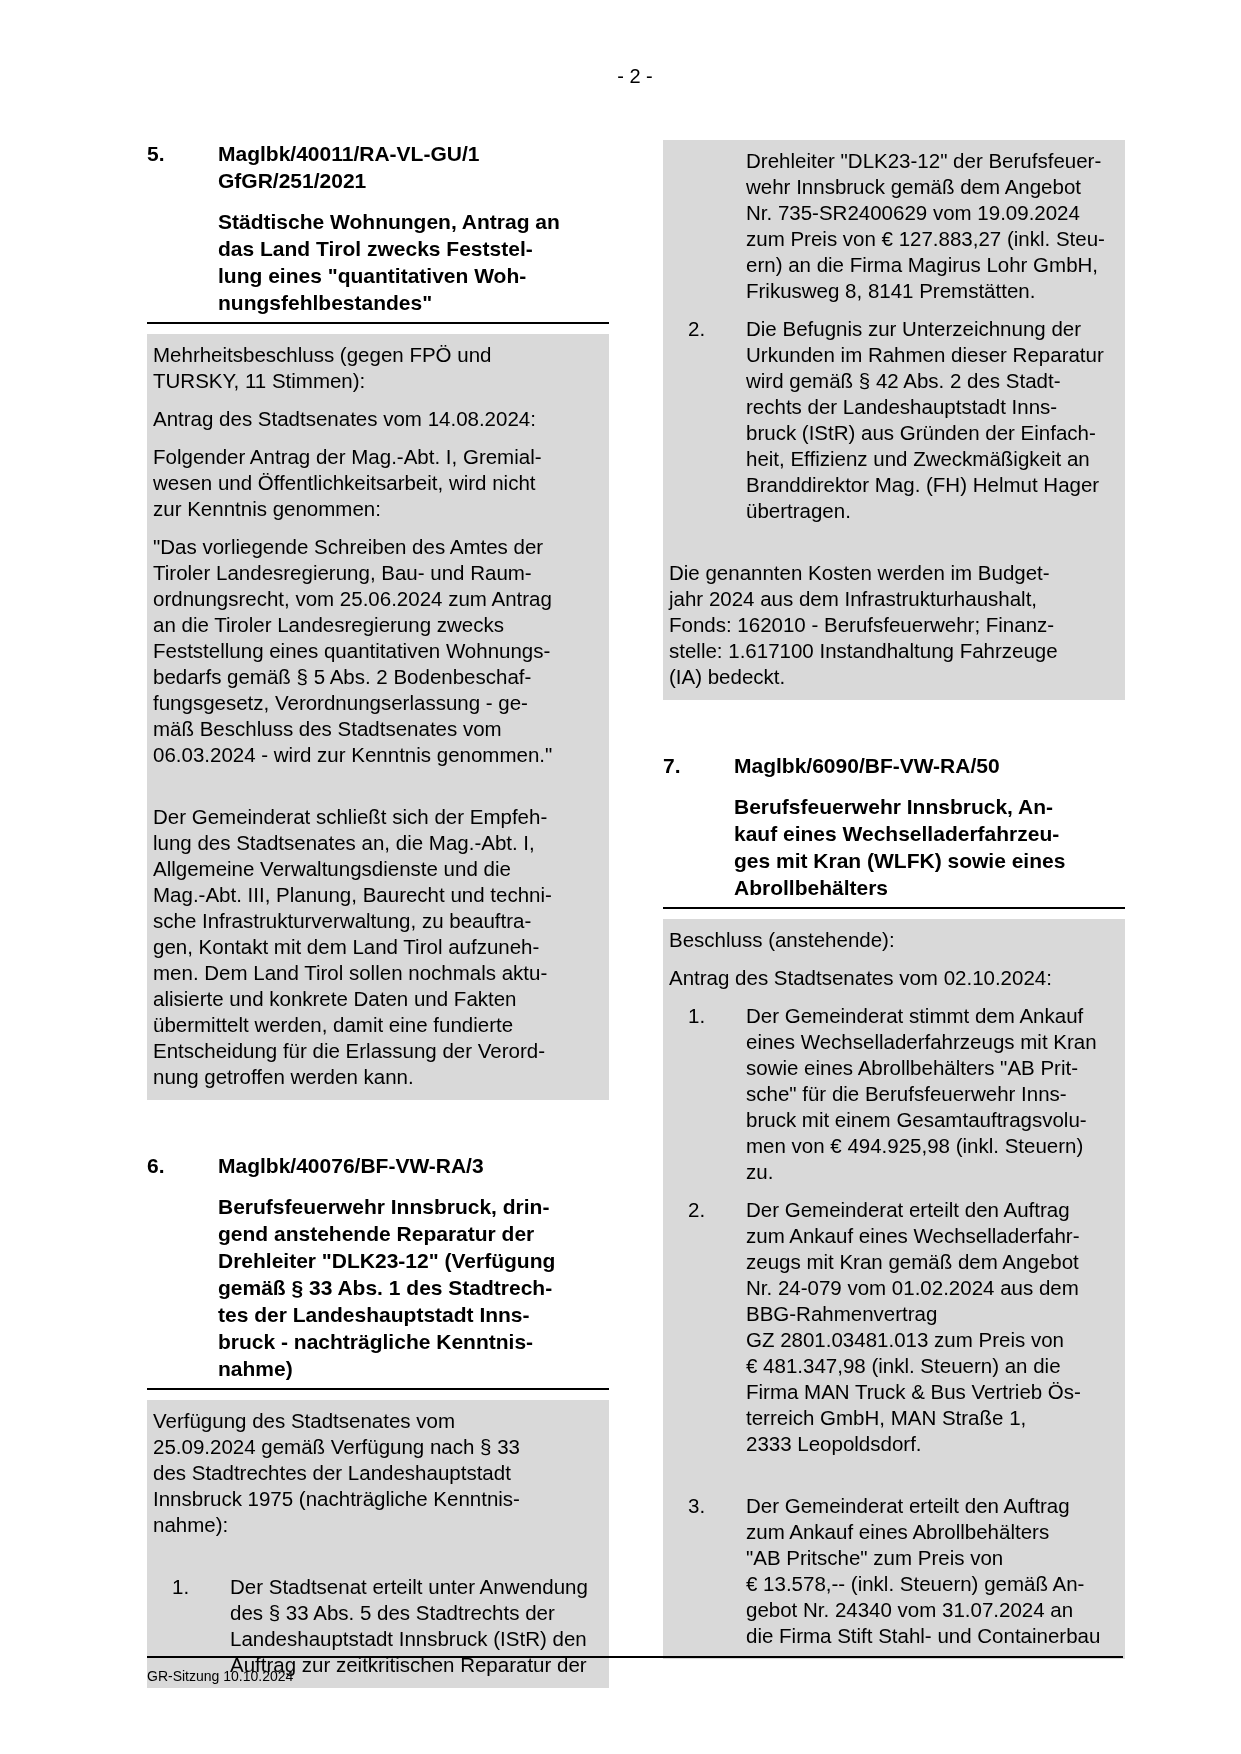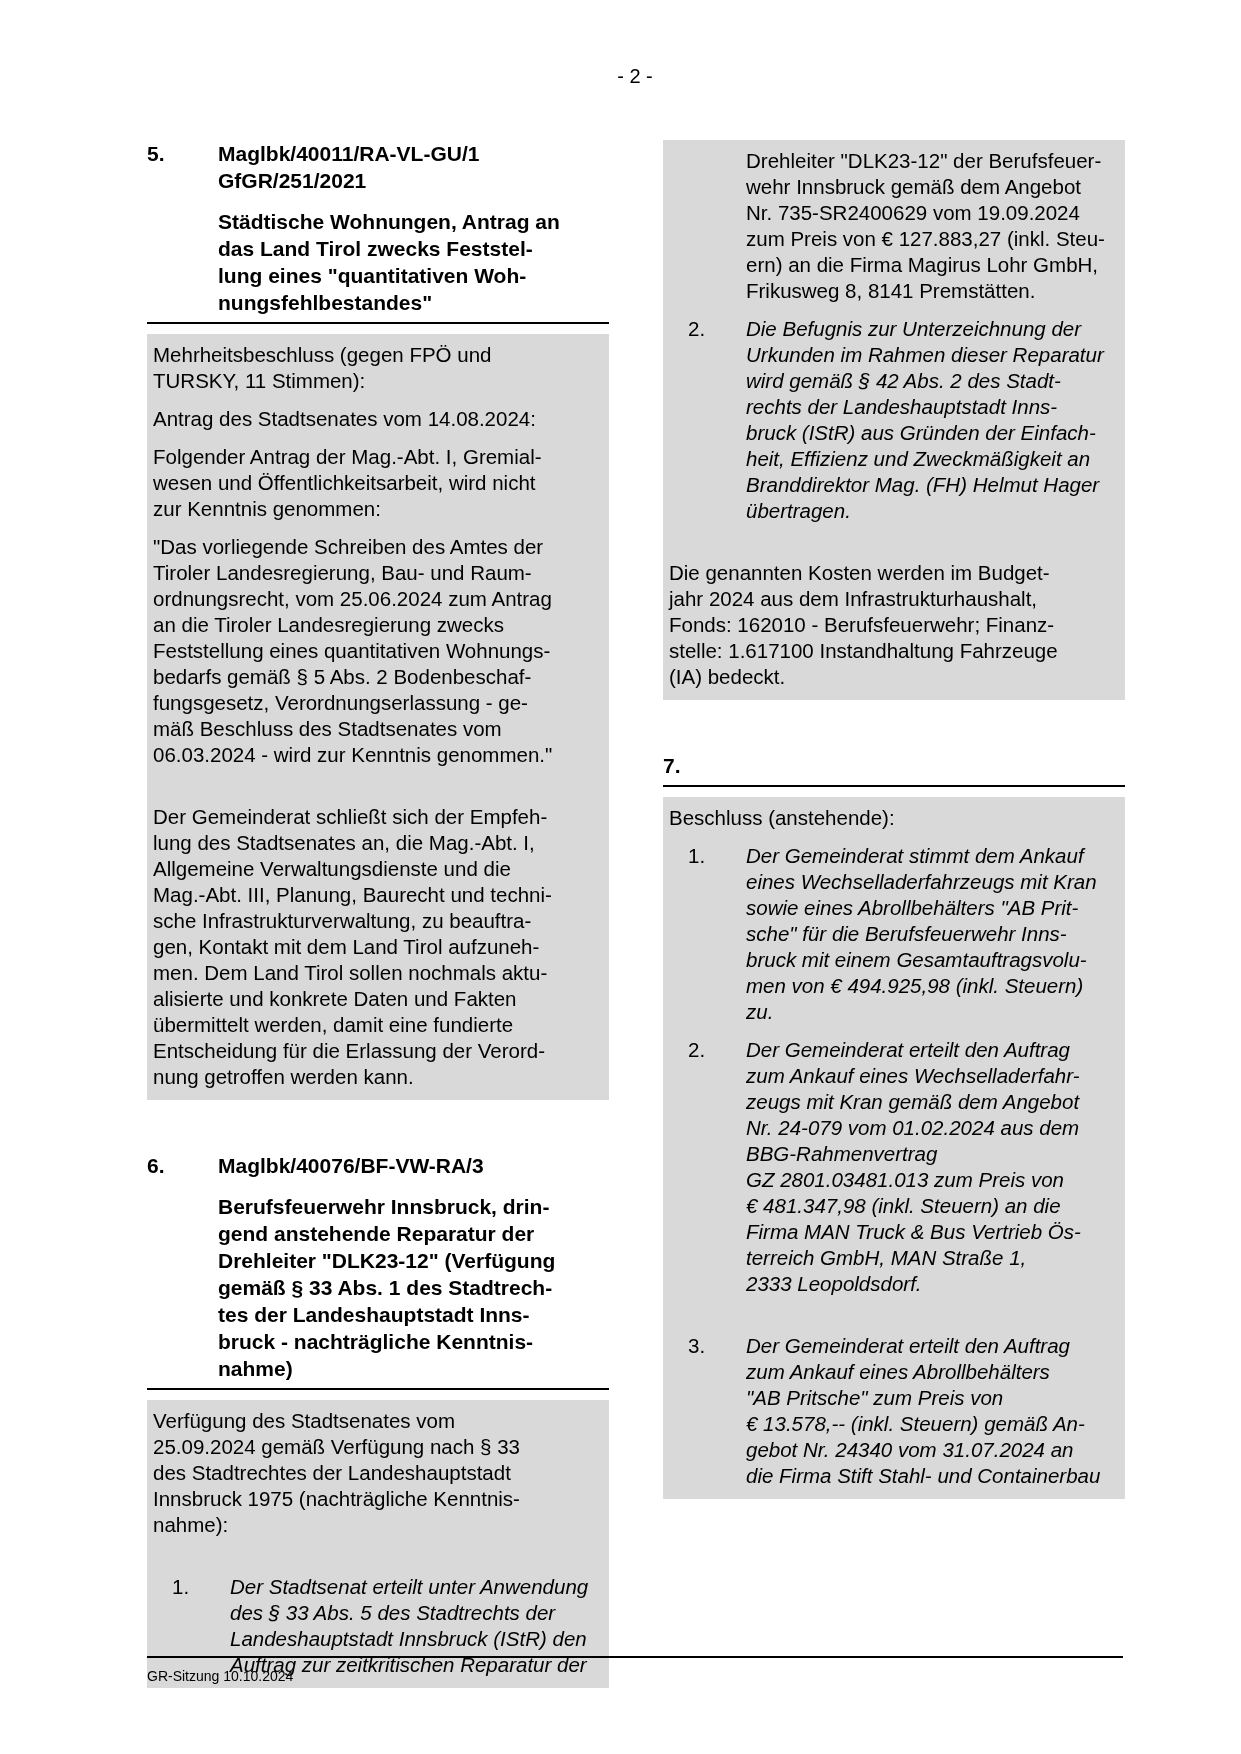--- a/index.html
+++ b/index.html
@@ -29,21 +29,21 @@
   .atitle { white-space:pre-line; margin-top:14px; }
 
   .rule { border-top:2px solid #000000; height:0; margin:6px 0 10px 0; }
 
   .gray { background:#d9d9d9; padding:8px 7px 10px 6px; }
   .para { margin:0 0 12px 0; white-space:pre-line; }
   .gray > :last-child { margin-bottom:0;margin-top:36px; }
 
   .li { display:flex; margin:0 0 12px 0; padding-left:19px; }
   .li .lnum  { flex:0 0 58px; }
-  .li .ltext { flex:1; white-space:pre-line;font-style:italic; }
+  .li .ltext { flex:1; white-space:pre-line; }
   .cont-para { margin:0 0 12px 77px; white-space:pre-line; }
 
   .gap-top { margin-top:52px; }
 
   .footer-line {
     position:absolute; left:147px; top:1656px; width:976px;
     border-top:2px solid #000000; height:0;
   }
   .footer-text {
     position:absolute; left:147px; top:1666px;
@@ -157,26 +157,34 @@
       </div>
       <p class="para">Die genannten Kosten werden im Budget-
 jahr 2024 aus dem Infrastrukturhaushalt,
 Fonds: 162010 - Berufsfeuerwehr; Finanz-
 stelle: 1.617100 Instandhaltung Fahrzeuge
 (IA) bedeckt.</p>
     </section>
 
     <section class="agenda gap-top">
       <div class="anum">7.</div>
+      <div class="ahead">
+        <div class="aref">Maglbk/6090/BF-VW-RA/50</div>
+        <div class="atitle">Berufsfeuerwehr Innsbruck, An-
+kauf eines Wechselladerfahrzeu-
+ges mit Kran (WLFK) sowie eines
+Abrollbehälters</div>
+      </div>
     </section>
 
     <div class="rule"></div>
 
     <section class="gray">
       <p class="para">Beschluss (anstehende):</p>
+      <p class="para">Antrag des Stadtsenates vom 02.10.2024:</p>
       <div class="li">
         <span class="lnum">1.</span>
         <div class="ltext">Der Gemeinderat stimmt dem Ankauf
 eines Wechselladerfahrzeugs mit Kran
 sowie eines Abrollbehälters "AB Prit-
 sche" für die Berufsfeuerwehr Inns-
 bruck mit einem Gesamtauftragsvolu-
 men von € 494.925,98 (inkl. Steuern)
 zu.</div>
       </div>

